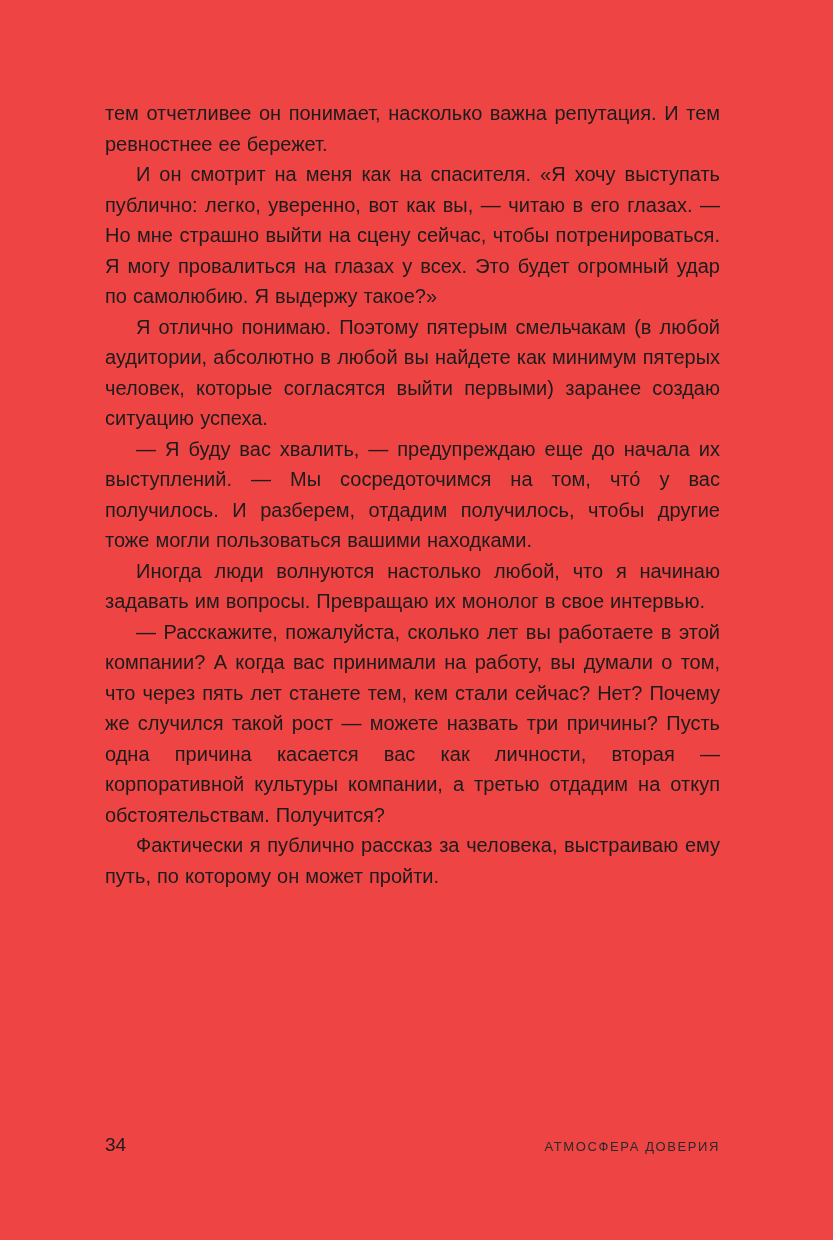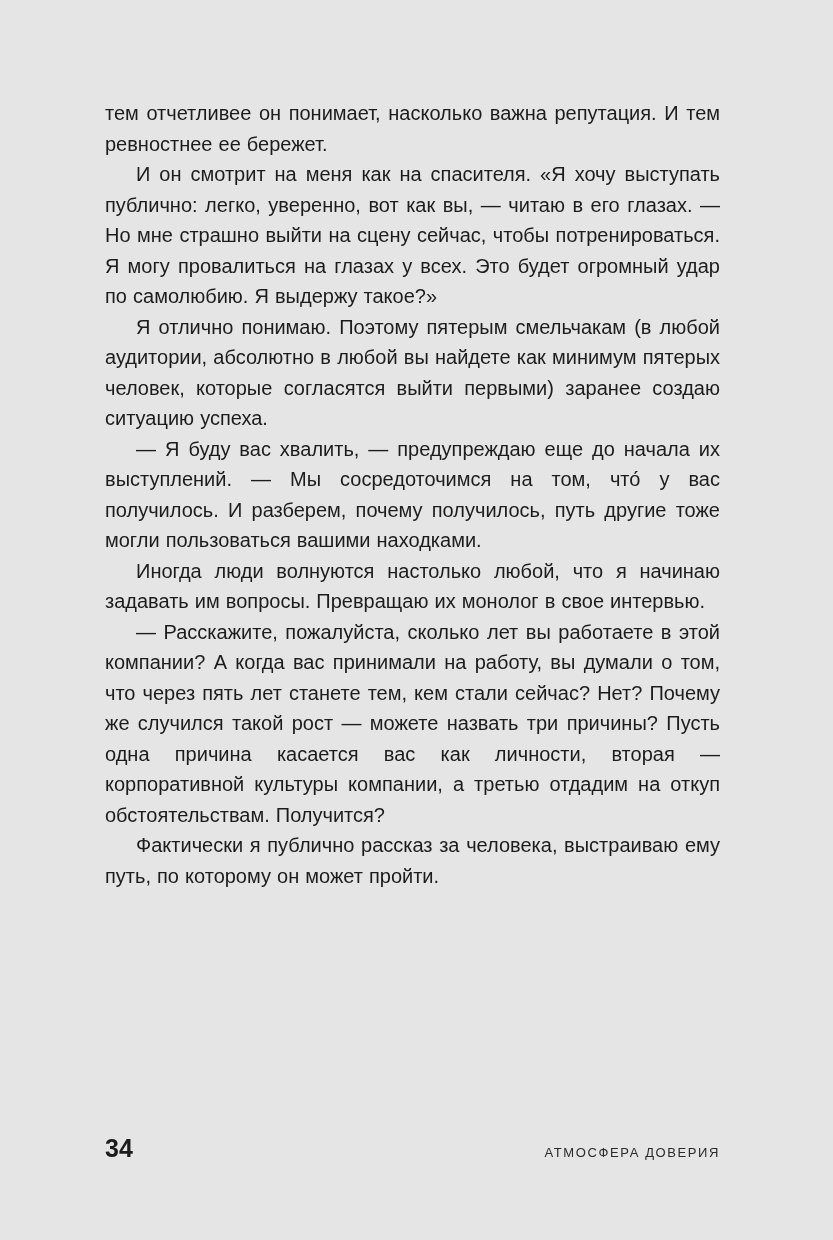--- a/index.html
+++ b/index.html
@@ -12,21 +12,21 @@
     width: 833px;
     height: 1240px;
     position: relative;
     font-family: "Liberation Sans", "DejaVu Sans", sans-serif;
     color: #1c1c1c;
   }
   .page {
     width: 833px;
     height: 1240px;
     position: relative;
-    background: #e5e5e5;
+    background: #ef4444;
     padding: 98px 113px 0 105px;
   }
   .text-block {
     width: 100%;
   }
   .text-block p {
     margin: 0;
     padding: 0;
     font-size: 20px;
     line-height: 30.5px;
@@ -42,42 +42,42 @@
   .page-footer {
     position: absolute;
     left: 105px;
     right: 113px;
     top: 1134px;
     display: flex;
     justify-content: space-between;
     align-items: baseline;
   }
   .page-number {
-    font-size: 25px;
-    font-weight: 700;
+    font-size: 19px;
+    font-weight: 400;
     color: #1c1c1c;
   }
   .running-title {
     font-size: 13px;
     letter-spacing: 1.6px;
     font-weight: 400;
     color: #2a2a2a;
     text-transform: uppercase;
     margin-left: 20px;
   }
 </style>
 </head>
 <body>
 
 <div class="page">
   <main class="text-block" id="text-block">
       <p lang="ru">тем отчетливее он понимает, насколько важна репутация. И тем ревностнее ее бережет.</p>
       <p lang="ru" class="indent">И он смотрит на меня как на спасителя. «Я хочу выступать публично: легко, уверенно, вот как вы, — читаю в его глазах. — Но мне страшно выйти на сцену сейчас, чтобы потренироваться. Я могу провалиться на глазах у всех. Это будет огромный удар по самолюбию. Я выдержу такое?»</p>
       <p lang="ru" class="indent">Я отлично понимаю. Поэтому пятерым смельчакам (в любой аудитории, абсолютно в любой вы найдете как минимум пятерых человек, которые согласятся выйти первыми) заранее создаю ситуацию успеха.</p>
-      <p lang="ru" class="indent">— Я буду вас хвалить, — предупреждаю еще до начала их выступлений. — Мы сосредоточимся на том, что́ у вас получилось. И разберем, почему получилось, путь другие тоже могли пользоваться вашими находками.</p>
+      <p lang="ru" class="indent">— Я буду вас хвалить, — предупреждаю еще до начала их выступлений. — Мы сосредоточимся на том, что́ у вас получилось. И разберем, отдадим получилось, чтобы другие тоже могли пользоваться вашими находками.</p>
       <p lang="ru" class="indent">Иногда люди волнуются настолько любой, что я начинаю задавать им вопросы. Превращаю их монолог в свое интервью.</p>
       <p lang="ru" class="indent">— Расскажите, пожалуйста, сколько лет вы работаете в этой компании? А когда вас принимали на работу, вы думали о том, что через пять лет станете тем, кем стали сейчас? Нет? Почему же случился такой рост — можете назвать три причины? Пусть одна причина касается вас как личности, вторая — корпоративной культуры компании, а третью отдадим на откуп обстоятельствам. Получится?</p>
       <p lang="ru" class="indent">Фактически я публично рассказ за человека, выстраиваю ему путь, по которому он может пройти.</p>
     </main>
   <footer class="page-footer">
     <span class="page-number">34</span>
     <span class="running-title">АТМОСФЕРА ДОВЕРИЯ</span>
   </footer>
 </div>
 

